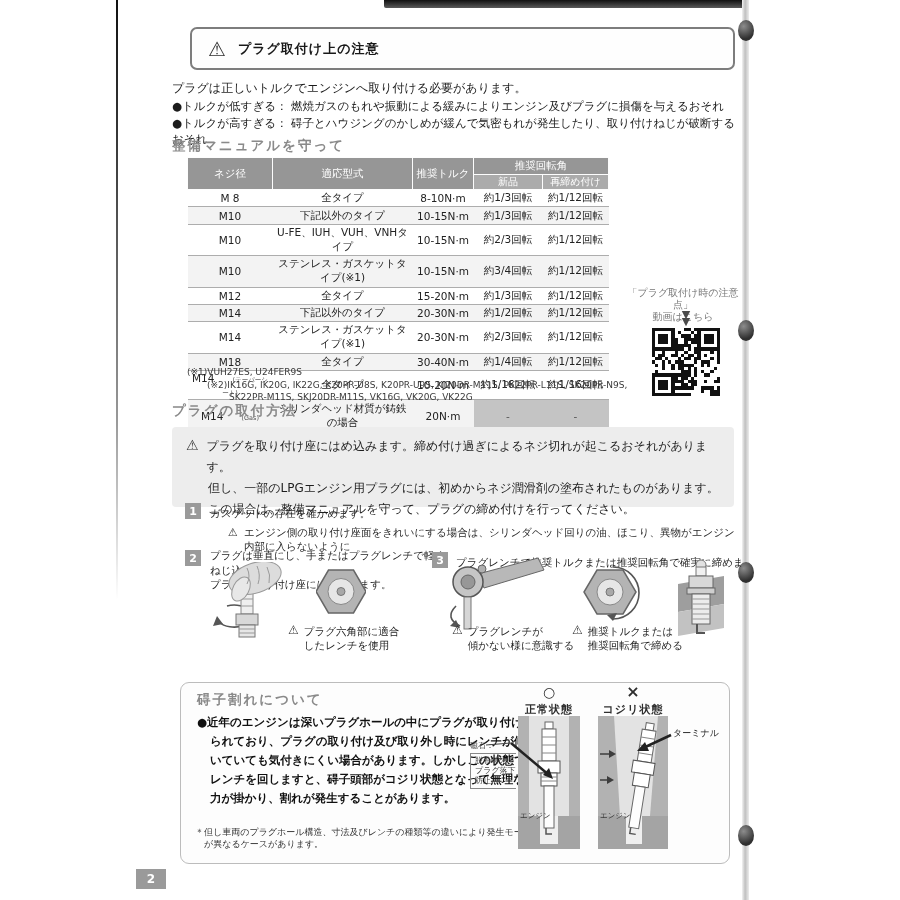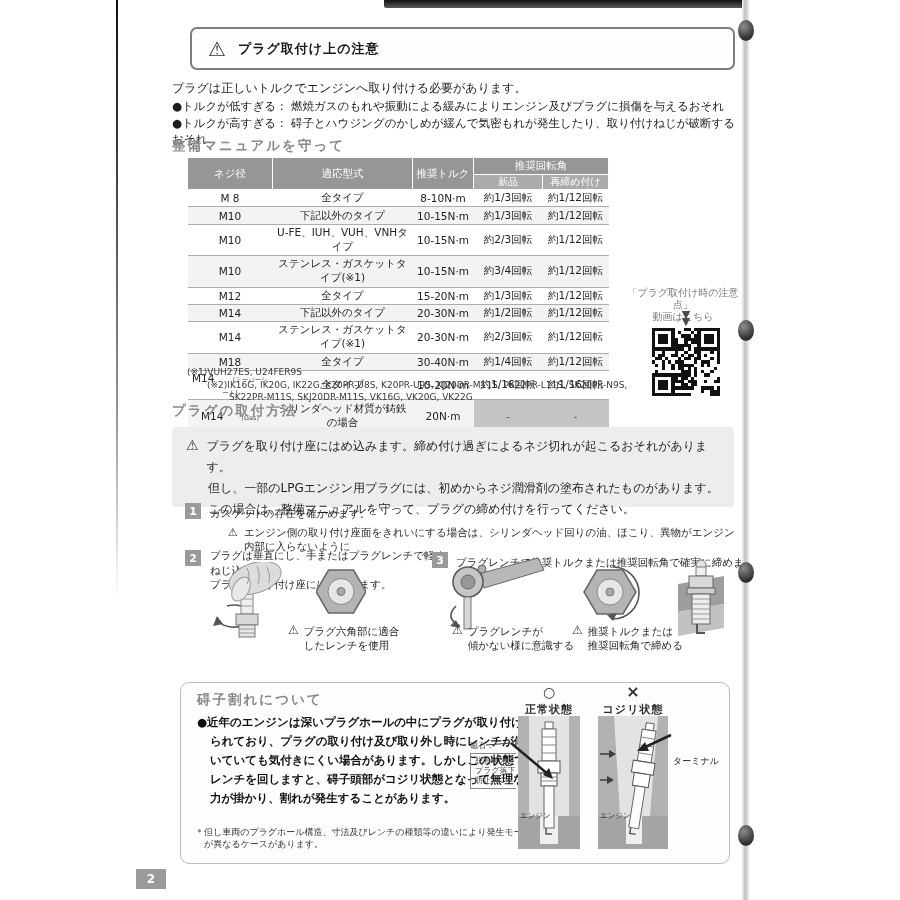--- a/index.html
+++ b/index.html
@@ -528,21 +528,21 @@
         <path d="M33 112 v6 h6" fill="none" stroke="#555" stroke-width="1.5"></path>
       </g>
       <line x1="2" y1="38" x2="14" y2="38" stroke="#3d3d3d" stroke-width="1.5"></line>
       <polygon points="18,38 11,34 11,42" fill="#3d3d3d"></polygon>
       <line x1="2" y1="64" x2="12" y2="64" stroke="#3d3d3d" stroke-width="1.5"></line>
       <polygon points="16,64 9,60 9,68" fill="#3d3d3d"></polygon>
     </svg>
   </div>
   <div class="abs engine-label" style="left:419px;top:128px;">エンジン</div>
 
-  <div class="abs terminal-label" style="left:492px;top:44px;margin-top:28px;">ターミナル</div>
+  <div class="abs terminal-label" style="left:492px;top:44px;">ターミナル</div>
 
   <svg class="abs" style="left:0;top:0;" width="548" height="180">
     <line x1="305" y1="62" x2="330" y2="60" stroke="#444" stroke-width="1"></line>
     <line x1="330" y1="60" x2="368" y2="92" stroke="#222" stroke-width="2.5"></line>
     <polygon points="372,96 362,92 368,85" fill="#222"></polygon>
     <line x1="490" y1="52" x2="460" y2="66" stroke="#222" stroke-width="2.5"></line>
     <polygon points="456,68 464,59 468,68" fill="#222"></polygon>
   </svg>
 </div>
 

